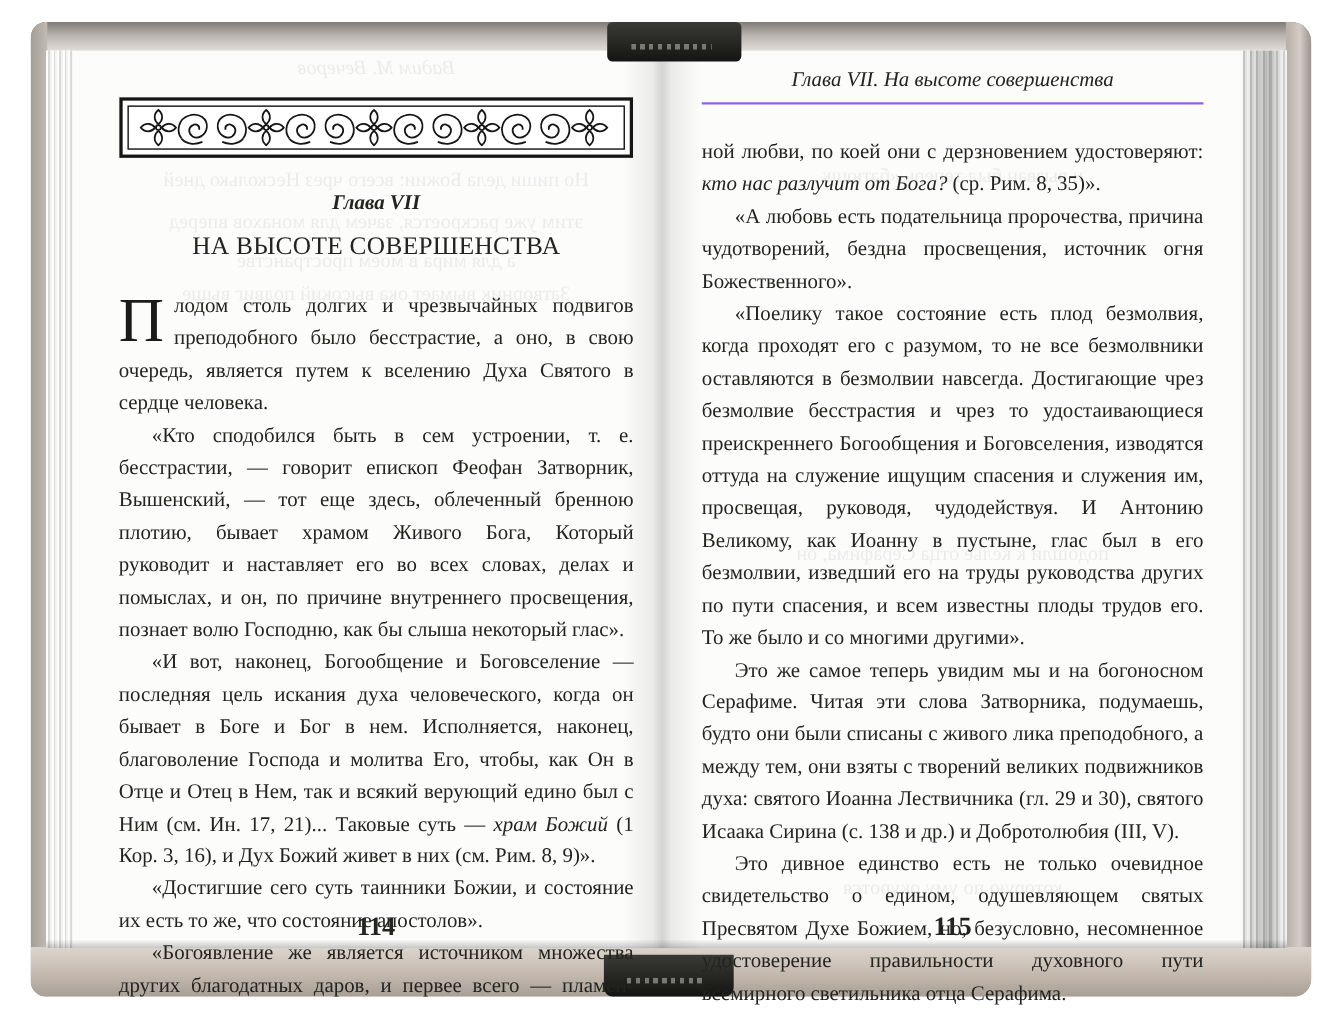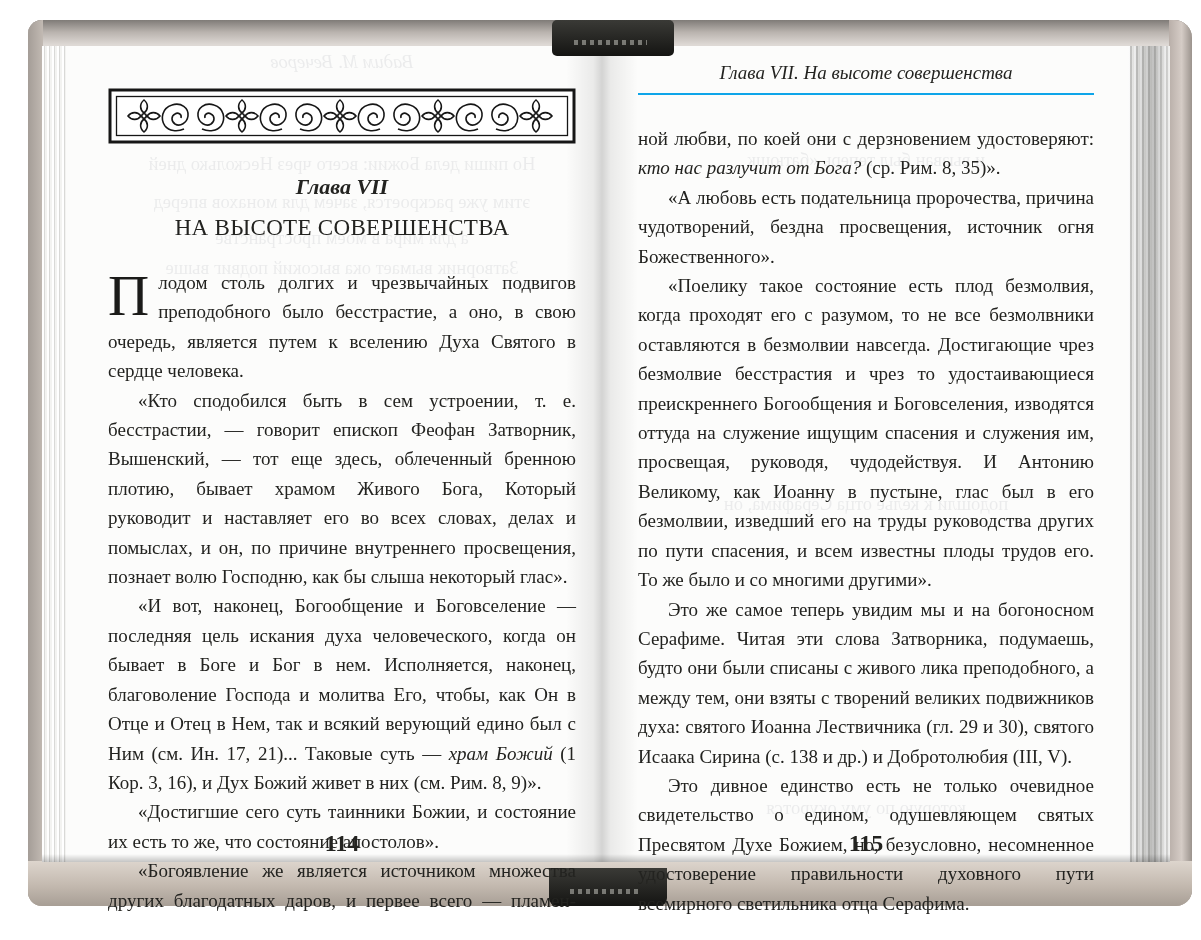--- a/index.html
+++ b/index.html
@@ -30,29 +30,29 @@
          background:linear-gradient(90deg,rgba(255,255,255,0) 0,rgba(120,120,118,.45) 60%,rgba(255,255,255,.3) 100%),
          repeating-linear-gradient(90deg,#fdfdfd 0 2px,#c6c6c4 2px 4px,#ededeb 4px 6px);}
   .edge-bottom{position:absolute;left:42px;top:854px;width:1128px;height:8px;z-index:4;
          background:linear-gradient(180deg,rgba(0,0,0,0),rgba(0,0,0,.22));}
   .gutter{position:absolute;left:566px;top:46px;width:72px;height:816px;z-index:5;
          background:linear-gradient(90deg,rgba(0,0,0,0) 0%,rgba(0,0,0,.07) 38%,rgba(0,0,0,.16) 50%,rgba(0,0,0,.07) 62%,rgba(0,0,0,0) 100%);}
   
   .page-content{position:absolute;z-index:6;color:#232320;}
   .left-content{left:108px;top:88px;width:468px;}
   .right-content{left:638px;top:62px;width:456px;}
-  .chapter-label{text-align:center;font-style:italic;font-weight:bold;font-size:22px;margin-top:30px;}
+  .chapter-label{text-align:center;font-style:italic;font-weight:bold;font-size:19px;margin-top:30px;}
   .chapter-title{text-align:center;font-weight:normal;font-size:23px;letter-spacing:.3px;margin-top:15px;}
   .body-block{margin-top:27px;}
   .body-p{font-size:19px;line-height:29.4px;text-align:justify;margin:0;position:relative;z-index:2;}
   .body-p.indent{text-indent:30px;}
   .body-p.force-just{text-align-last:justify;}
   .drop-cap{float:left;font-size:57px;line-height:47px;padding:4px 9px 0 0;color:#1b1b19;}
   .running-header{text-align:center;font-style:italic;font-size:19px;padding-bottom:9px;
-         border-bottom:2px solid #0ea5e9;}
+         border-bottom:2px solid #8b5cf6;}
   .rp-body{margin-top:29px;}
   .page-number{position:absolute;z-index:6;text-align:center;font-size:24px;font-weight:bold;color:#232320;}
   .pn-left{left:108px;top:830px;width:468px;}
   .pn-right{left:638px;top:830px;width:456px;}
   
   .ghost{position:absolute;z-index:1;width:100%;text-align:center;font-size:18.5px;color:#7d838d;
          opacity:.13;filter:blur(.7px);transform:scaleX(-1);white-space:nowrap;pointer-events:none;}
   
   .ornament{display:block;margin:0;position:relative;z-index:2;}
 </style>

